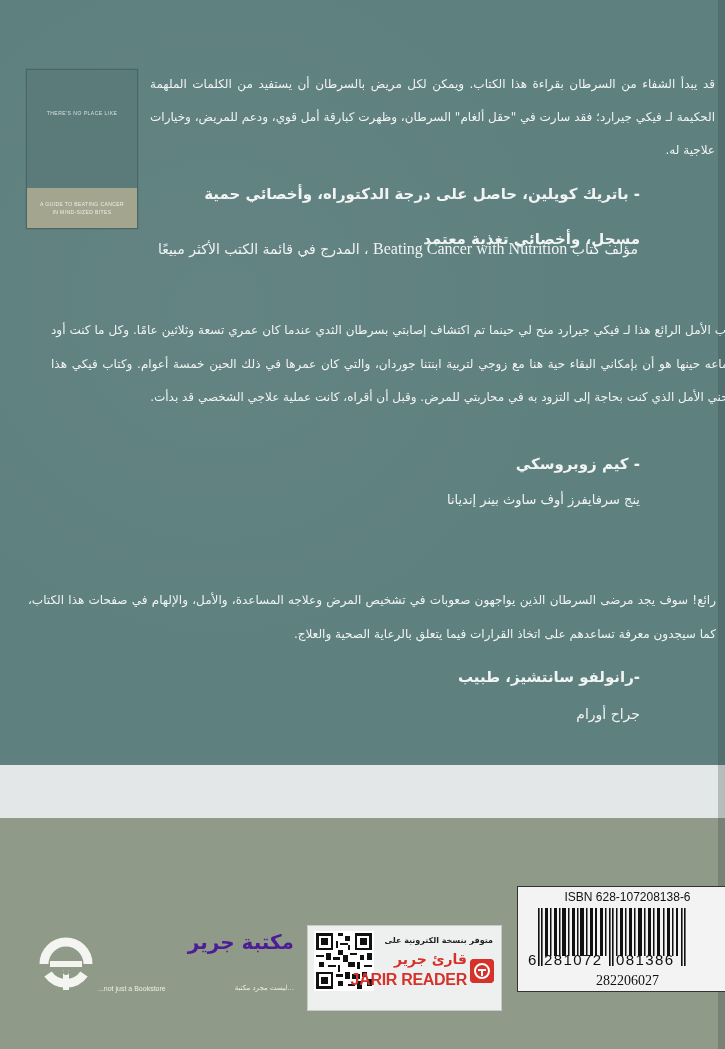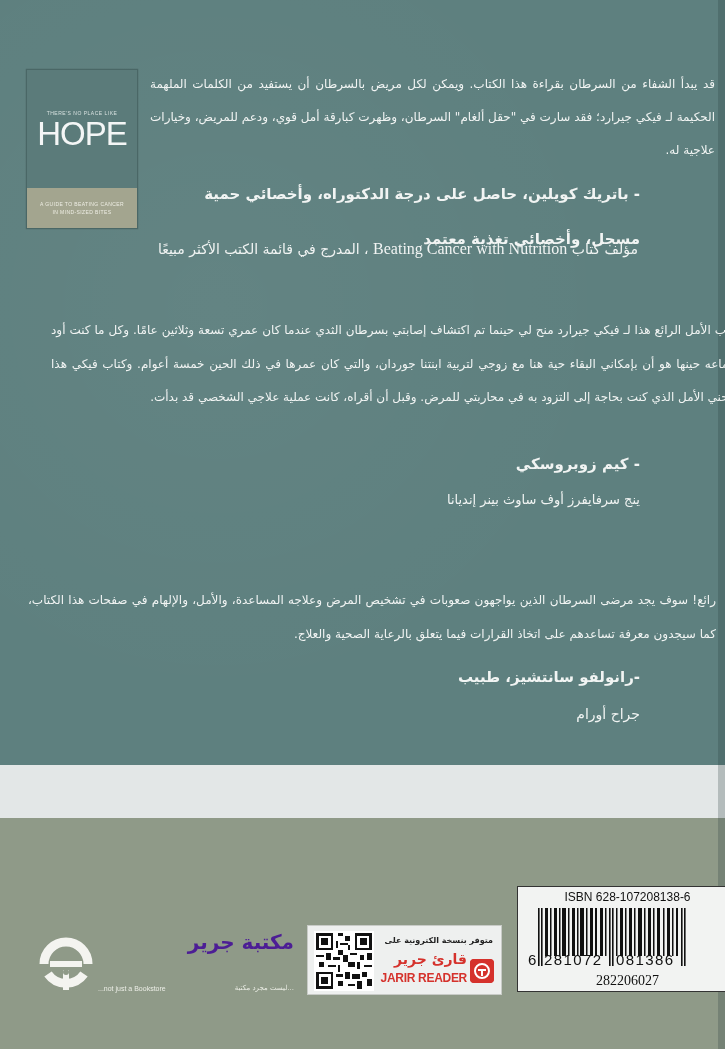--- a/index.html
+++ b/index.html
@@ -89,34 +89,34 @@
     .logo-tag {
       position: absolute; left: 62px; top: 55px; font-size: 7px; color: #eceee6;
       font-family: "Liberation Sans", sans-serif;
     }
     .logo-tag-ar {
       position: absolute; right: 2px; top: 54px; font-size: 7px; color: #eceee6; direction: rtl;
     }
 
     
     .reader {
-      position: absolute; left: 307px; top: 925px; width: 195px; height: 70px;
+      position: absolute; left: 307px; top: 925px; width: 195px; height: 86px;
       background: #eef0ef; border: 1px solid #c8cbc7;
     }
     .qr { position: absolute; left: 6px; top: 5px; width: 60px; height: 60px; }
     .reader-avail {
       position: absolute; right: 8px; top: 10px; font-size: 8px; font-weight: bold;
       color: #222; direction: rtl;
     }
     .reader-ar {
       position: absolute; right: 34px; top: 25px; font-size: 14px;
       color: #d5322c; direction: rtl; font-weight: bold;
     }
     .reader-en {
-      position: absolute; right: 34px; top: 45px; font-size: 12px;
+      position: absolute; right: 34px; top: 45px; font-size: 16px;
       color: #d5322c; font-family: "Liberation Sans", sans-serif; font-weight: bold; letter-spacing: -0.3px;
     }
     .reader-icon {
       position: absolute; right: 7px; top: 33px; width: 24px; height: 24px;
       background: #d5322c; border-radius: 4px;
     }
 
     
     .barcode-box {
       position: absolute; left: 517px; top: 886px; width: 221px; height: 106px;
@@ -136,21 +136,20 @@
 </head>
 <body>
 
 <div class="teal"></div>
 <div class="white-band"></div>
 <div class="gray-band"></div>
 <div class="edge-strip"></div>
 
 <div class="mini-cover">
   <div class="kicker">THERE'S NO PLACE LIKE</div>
-  <div class="hope">HOPE</div>
   <div class="sub-band">
     <span>A GUIDE TO BEATING CANCER</span>
     <span>IN MIND-SIZED BITES</span>
   </div>
 </div>
 
 <div class="ar para p1">قد يبدأ الشفاء من السرطان بقراءة هذا الكتاب. ويمكن لكل مريض بالسرطان أن يستفيد من الكلمات الملهمة الحكيمة لـ فيكي جيرارد؛ فقد سارت في "حقل ألغام" السرطان، وظهرت كبارقة أمل قوي، ودعم للمريض، وخيارات علاجية له.</div>
 <div class="ar sig s1">- باتريك كويلين، حاصل على درجة الدكتوراه، وأخصائي حمية مسجل، وأخصائي تغذية معتمد</div>
 <div class="ar role1">
   <span>مؤلف كتاب</span>

